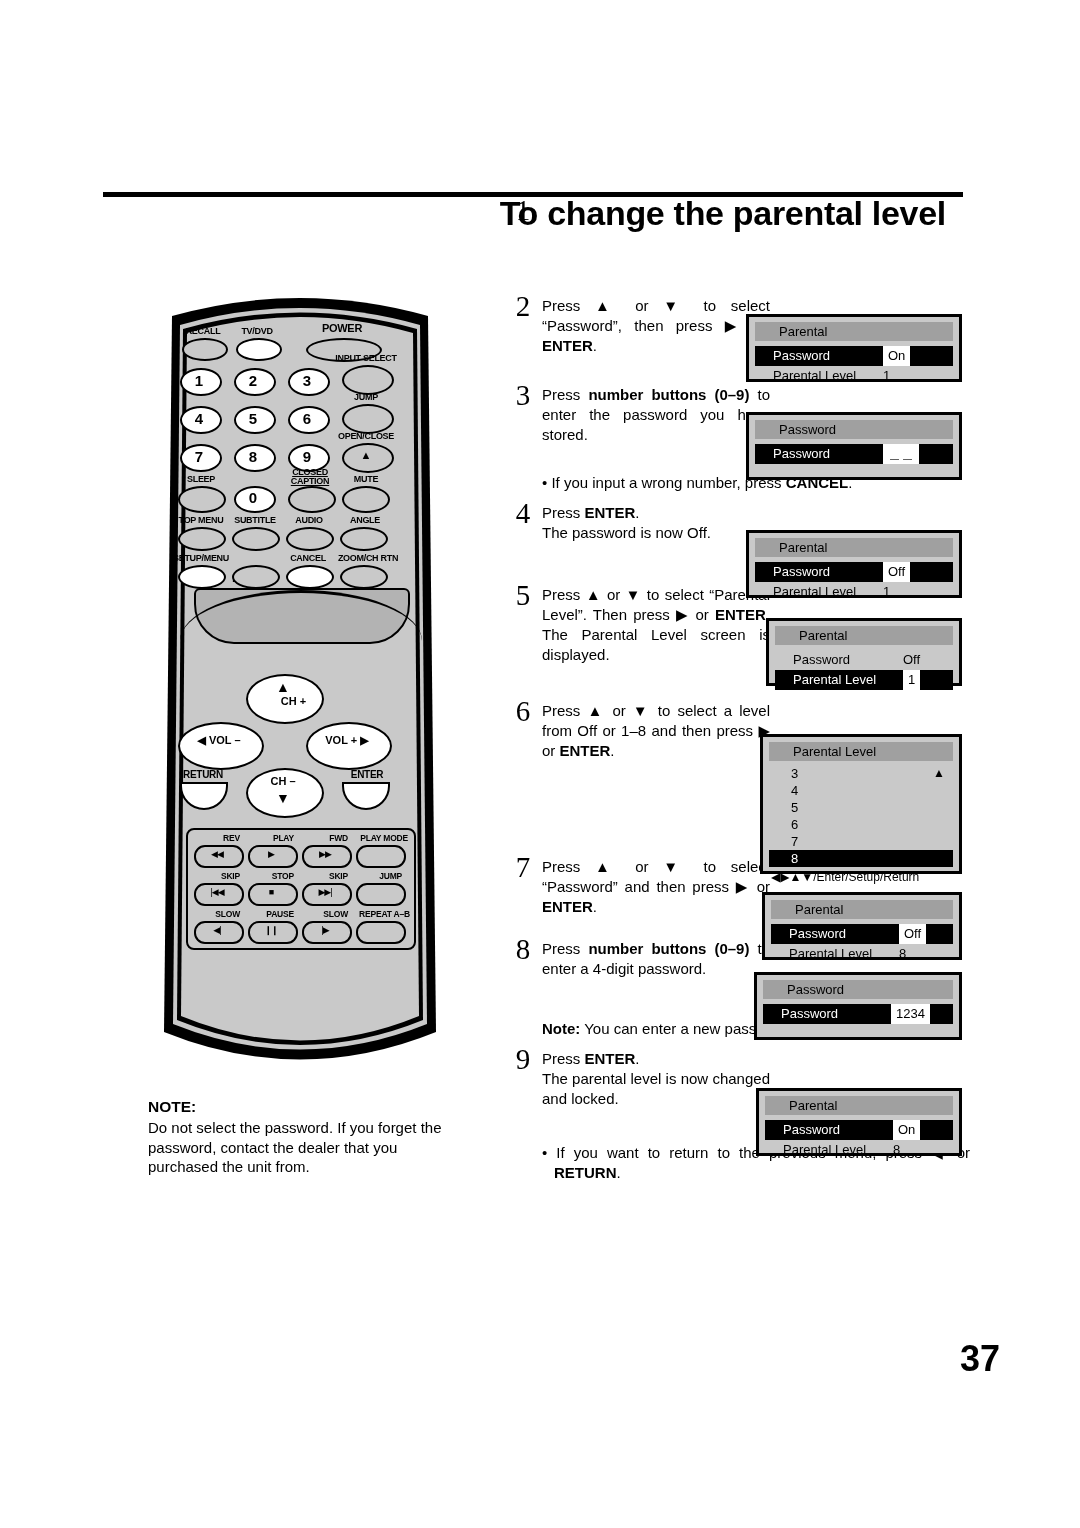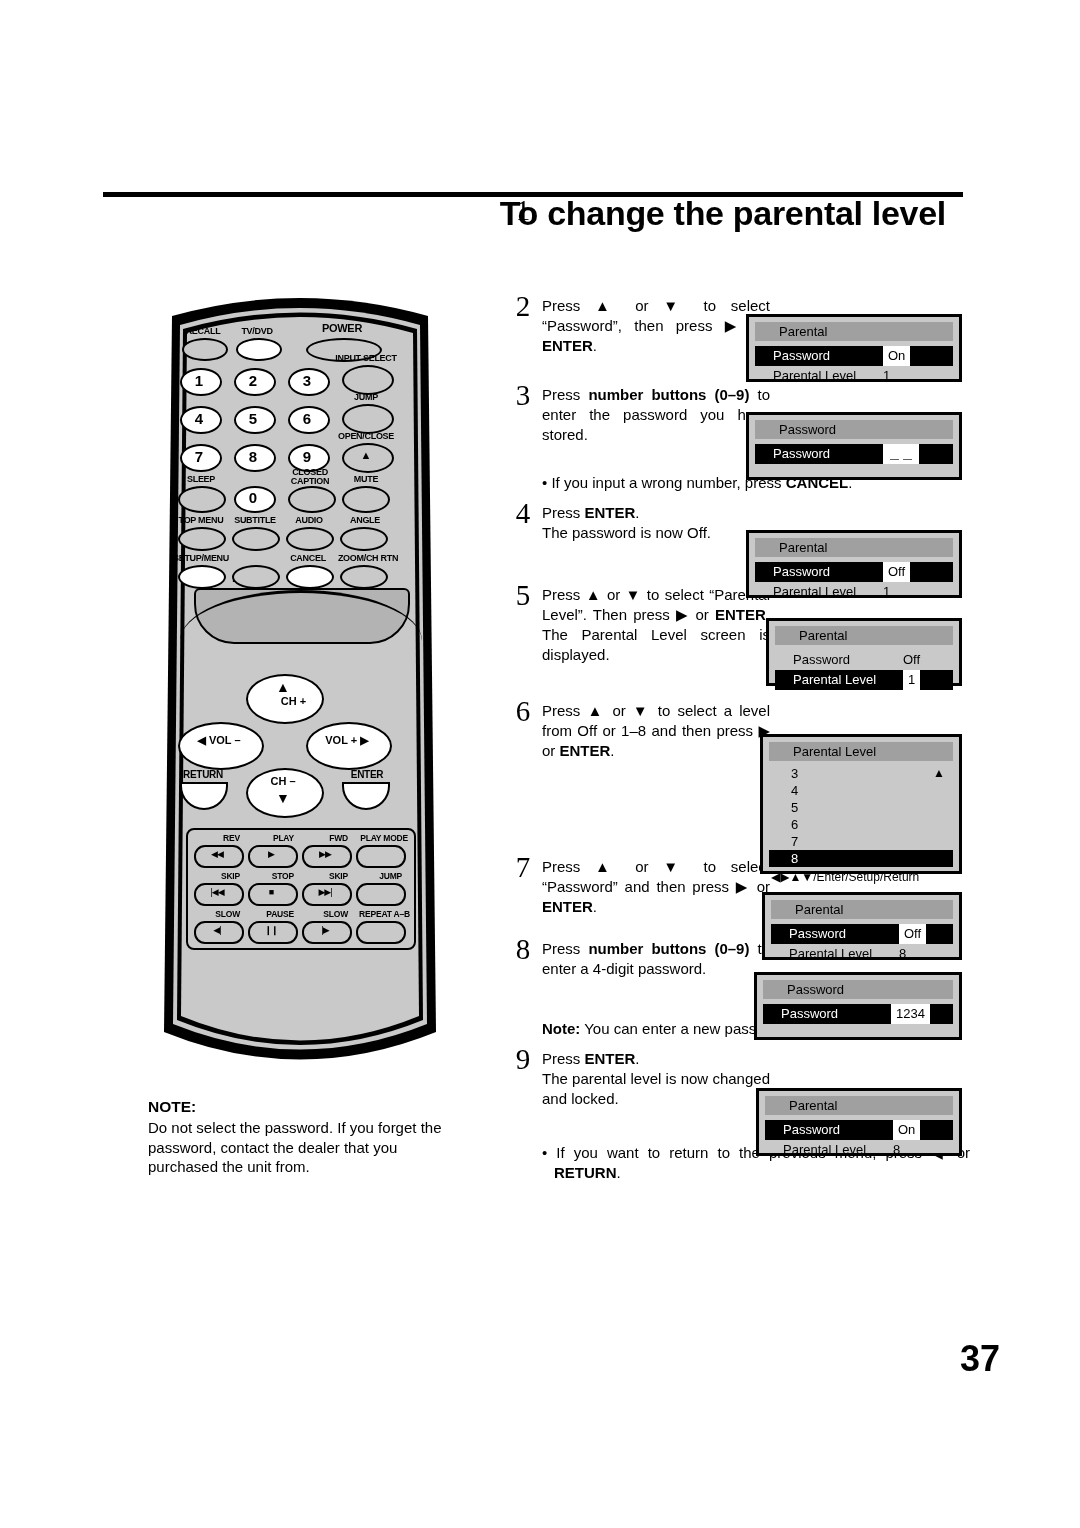--- a/index.html
+++ b/index.html
@@ -52,21 +52,21 @@
   .btn{
     position:absolute; border:2.5px solid #000; background:#c9c9c9;
     border-radius:50%;
   }
   .btn.white{background:#fff;}
   .btn.halfdown{border-radius:0 0 40px 40px; border-top:2.5px solid #000;}
   .lbl{
     position:absolute; font-size:9px; font-weight:bold; text-align:center;
     line-height:9.5px; letter-spacing:-.3px; white-space:nowrap;
   }
-  .lbl.two{line-height:9px;}
+  .lbl.two{line-height:9px;text-decoration:underline;}
   .numtxt{
     position:absolute; font-size:15px; font-weight:bold; text-align:center;
     line-height:1;
   }
   .glyph{position:absolute;font-size:11px;text-align:center;line-height:1;}
 
   
   .navbtn{position:absolute;border:2.5px solid #000;background:#fff;}
   #btn-chup{
     left:96px; top:402px; width:74px; height:46px; border-radius:50%;

